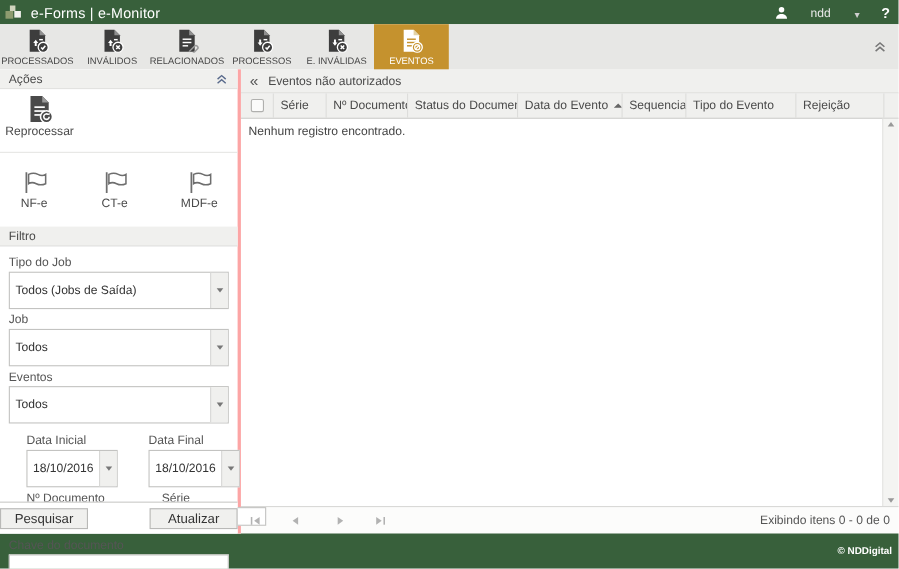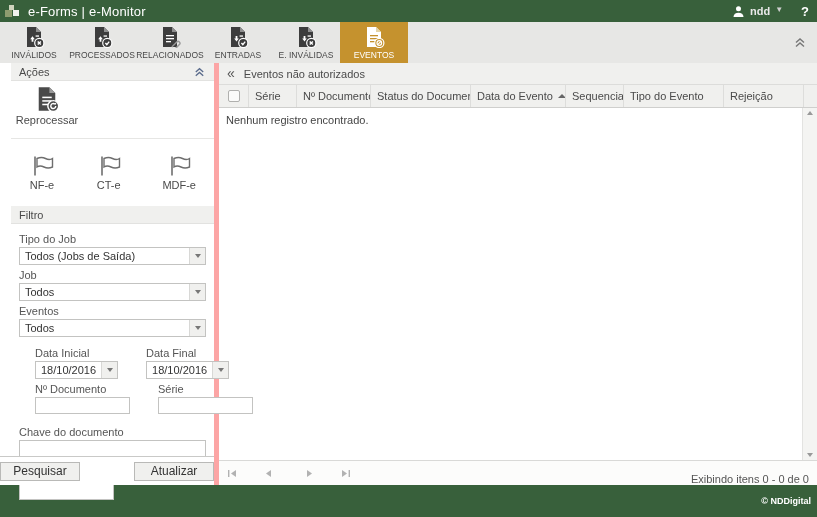--- a/index.html
+++ b/index.html
@@ -5,51 +5,51 @@
   * { margin:0; padding:0; box-sizing:border-box; }
   html,body { width:817px; height:517px; }
   body { font-family:"Liberation Sans", sans-serif; background:#fff; overflow:hidden; }
   #app { width:817px; height:517px; display:flex; flex-direction:column; border:0; position:relative; background:#fff; }
 
   
   .topbar { height:22px; background:#38603b; display:flex; align-items:center; padding:0 8px 0 4px; flex:0 0 auto; }
   .logo { width:16px; height:16px; margin-right:8px; }
   .topbar-title { color:#fff; font-size:13px; letter-spacing:.2px; }
   .topbar-right { margin-left:auto; display:flex; align-items:center; gap:6px; }
-  .user-btn { display:flex; align-items:flex-start; gap:5px; color:#e9e9e9; font-size:11px; cursor:pointer;font-weight:bold; }
+  .user-btn { display:flex; align-items:flex-end; gap:20px; color:#e9e9e9; font-size:11px; cursor:pointer; }
   .user-caret { font-size:8px; color:#cfcfcf; }
   .help-btn { color:#fff; font-size:13px; font-weight:bold; margin-left:12px; cursor:pointer; }
 
   
   .tabstrip { height:41px; background:#e7e7e5; display:flex; align-items:stretch; position:relative; flex:0 0 auto; }
   .tab { width:68px; display:flex; flex-direction:column; align-items:center; justify-content:center; gap:2px; cursor:pointer; }
   .tab .tab-label { font-size:8.5px; color:#474747; white-space:nowrap; }
   .tab.active { background:#c5922e; }
   .tab.active .tab-label { color:#fff; }
   .strip-collapse { position:absolute; right:10px; top:13px; cursor:pointer; }
 
   
   .body { flex:1 1 auto; display:flex; min-height:0; }
 
   
-  .sidebar { width:219px; border-right:5px solid #fca5a5; display:flex; flex-direction:column; background:#fff; position:relative;padding-left:11px; }
+  .sidebar { width:219px; border-right:3px solid #fca5a5; display:flex; flex-direction:column; background:#fff; position:relative; }
   .panel-head { height:18px; background:#f0f0ee; border-bottom:1px solid #e2e2e0; display:flex; align-items:center; padding:0 8px; flex:0 0 auto; }
   .panel-head .panel-title { font-size:11px; color:#4a4a4a; }
   .panel-head .collapse { margin-left:auto; cursor:pointer; }
   .actions-panel { flex:0 0 auto; }
   .reprocess-area { height:58px; border-bottom:1px solid #e6e6e4; padding-top:5px; }
   .reprocess { width:72px; display:flex; flex-direction:column; align-items:center; cursor:pointer; }
   .reprocess span.lbl { font-size:11px; color:#4a4a4a; margin-top:2px; }
   .flags-row { height:67px; display:flex; align-items:center; justify-content:space-between; padding:0 18px; border-bottom:0; }
   .flag-item { display:flex; flex-direction:column; align-items:center; cursor:pointer; }
   .flag-item .lbl { font-size:11px; color:#4a4a4a; margin-top:1px; }
 
   .filter-form { padding:5px 8px 0 8px; font-size:11px; color:#555; flex:1 1 auto; }
   .f-label { font-size:11px; color:#555; margin:4px 0 2px; }
-  .sel { height:18px; border:1px solid #c3c3c1; background:#fff; display:flex; align-items:center; cursor:pointer; }
+  .sel { height:34px; border:1px solid #c3c3c1; background:#fff; display:flex; align-items:center; cursor:pointer; }
   .sel .val { flex:1; font-size:11px; color:#333; padding:0 5px; white-space:nowrap; overflow:hidden; }
   .sel .arrow { width:16px; height:100%; background:#f0f0ee; border-left:1px solid #d8d8d6; display:flex; align-items:center; justify-content:center; }
   .tri-down { width:0; height:0; border-left:3.5px solid transparent; border-right:3.5px solid transparent; border-top:4px solid #777; }
   .two-col { display:flex; gap:12px; }
   .two-col > div { width:95px;margin-left:16px; }
   .txt { width:95px; height:17px; border:1px solid #c3c3c1; font-size:11px; padding:0 4px; font-family:"Liberation Sans",sans-serif; color:#333; }
   .txt.full { width:100%; }
   .gap8 { height:8px; } .gap6 { height:6px; }
 
   .sidebar-foot { position:absolute; left:0; right:0; bottom:0; height:29px; border-top:1px solid #c9c9c7; background:#fff; display:flex; align-items:center; justify-content:space-between; gap:12px; }
@@ -63,21 +63,21 @@
   .grid-head { height:23px; background:#f0f0ee; border-bottom:1px solid #cfcfcd; display:flex; flex:0 0 auto; }
   .gh-cell { display:flex; align-items:center; padding:0 6px; font-size:11px; color:#4a4a4a; border-right:1px solid #dddddb; white-space:nowrap; overflow:hidden; }
   .gh-check { width:30px; justify-content:center; padding:0; }
   .checkbox { width:12px; height:12px; border:1px solid #b0b0ae; background:#fbfbfa; border-radius:2px; cursor:pointer; }
   .sort-arrow { width:0; height:0; border-left:4px solid transparent; border-right:4px solid transparent; border-bottom:4px solid #666; margin-left:5px; }
   .grid-body { flex:1 1 auto; position:relative; min-height:0; }
   .empty-msg { font-size:11px; color:#444; padding:6px 7px; }
   .vscroll { position:absolute; top:0; right:0; bottom:0; width:15px; background:#f4f4f2; border-left:1px solid #e3e3e1; display:flex; flex-direction:column; justify-content:space-between; align-items:center; padding:3px 0; }
   .tri-up-s { width:0; height:0; border-left:3.5px solid transparent; border-right:3.5px solid transparent; border-bottom:4px solid #999; cursor:pointer; }
   .tri-dn-s { width:0; height:0; border-left:3.5px solid transparent; border-right:3.5px solid transparent; border-top:4px solid #999; cursor:pointer; }
-  .pager { height:22px; border-top:1px solid #d9d9d7; background:#fcfcfb; display:flex; padding:12px 8px; gap:26px; flex:0 0 auto; }
+  .pager { height:22px; border-top:1px solid #d9d9d7; background:#fcfcfb; display:flex; align-items:center; padding:12px 8px; gap:26px; flex:0 0 auto; }
   .pg-btn { display:flex; align-items:center; cursor:default; opacity:.75; }
   .pager-status { margin-left:auto; font-size:11px; color:#555; }
 
   
   .footer { height:13px; background:#38603b; display:flex; align-items:center; justify-content:flex-end; padding:16px 6px; flex:0 0 auto; }
   .footer span { color:#fff; font-size:9px; font-weight:bold; }
 </style>
 </head>
 <body>
 
@@ -104,34 +104,34 @@
   </div>
 
   <div class="tabstrip">
     <div class="tab">
       <svg width="22" height="22" viewBox="0 0 22 22">
         <path d="M4 1h9l5 5v15H4z" fill="#3d3d3d"></path>
           <path d="M13 1v5h5z" fill="#8f8f8f"></path>
         <path d="M7.2 13.2l2.3-3 2.3 3h-1.4v2.6H8.6v-2.6z" fill="#fff"></path>
         <rect x="12.6" y="9.4" width="3.4" height="1.3" fill="#fff"></rect>
         <circle cx="16.3" cy="17" r="4.6" fill="#3d3d3d" stroke="#fff" stroke-width="1.2"></circle>
-        <path d="M14.7 15.4l3.2 3.2M17.9 15.4l-3.2 3.2" stroke="#fff" stroke-width="1.4"></path>
-      </svg>
-      <span class="tab-label">INVÁLIDOS</span>
+        <path d="M14.4 17.1l1.4 1.5 2.4-3" stroke="#fff" stroke-width="1.4" fill="none"></path>
+      </svg>
+      <span class="tab-label">PROCESSADOS</span>
     </div>
     <div class="tab">
       <svg width="22" height="22" viewBox="0 0 22 22">
         <path d="M4 1h9l5 5v15H4z" fill="#3d3d3d"></path>
           <path d="M13 1v5h5z" fill="#8f8f8f"></path>
         <path d="M7.2 13.2l2.3-3 2.3 3h-1.4v2.6H8.6v-2.6z" fill="#fff"></path>
         <rect x="12.6" y="9.4" width="3.4" height="1.3" fill="#fff"></rect>
         <circle cx="16.3" cy="17" r="4.6" fill="#3d3d3d" stroke="#fff" stroke-width="1.2"></circle>
-        <path d="M14.4 17.1l1.4 1.5 2.4-3" stroke="#fff" stroke-width="1.4" fill="none"></path>
-      </svg>
-      <span class="tab-label">PROCESSADOS</span>
+        <path d="M14.7 15.4l3.2 3.2M17.9 15.4l-3.2 3.2" stroke="#fff" stroke-width="1.4"></path>
+      </svg>
+      <span class="tab-label">INVÁLIDOS</span>
     </div>
     <div class="tab">
       <svg width="22" height="22" viewBox="0 0 22 22">
         <path d="M4 1h9l5 5v15H4z" fill="#3d3d3d"></path>
           <path d="M13 1v5h5z" fill="#8f8f8f"></path>
         <rect x="7" y="9" width="8" height="1.3" fill="#fff"></rect>
           <rect x="7" y="12" width="8" height="1.3" fill="#fff"></rect>
           <rect x="7" y="15" width="5" height="1.3" fill="#fff"></rect>
         <path d="M12.8 21l5-5a1.8 1.8 0 0 1 2.6 2.6l-5 5" stroke="#9a9a9a" stroke-width="1.4" fill="none"></path>
       </svg>
@@ -139,21 +139,21 @@
     </div>
     <div class="tab">
       <svg width="22" height="22" viewBox="0 0 22 22">
         <path d="M4 1h9l5 5v15H4z" fill="#3d3d3d"></path>
           <path d="M13 1v5h5z" fill="#8f8f8f"></path>
         <path d="M7.2 12.6l2.3 3 2.3-3h-1.4V10H8.6v2.6z" fill="#fff"></path>
         <rect x="12.6" y="9.4" width="3.4" height="1.3" fill="#fff"></rect>
         <circle cx="16.3" cy="17" r="4.6" fill="#3d3d3d" stroke="#fff" stroke-width="1.2"></circle>
         <path d="M14.4 17.1l1.4 1.5 2.4-3" stroke="#fff" stroke-width="1.4" fill="none"></path>
       </svg>
-      <span class="tab-label">ENTRADAS</span>
+      <span class="tab-label">PROCESSOS</span>
     </div>
     <div class="tab">
       <svg width="22" height="22" viewBox="0 0 22 22">
         <path d="M4 1h9l5 5v15H4z" fill="#3d3d3d"></path>
           <path d="M13 1v5h5z" fill="#8f8f8f"></path>
         <path d="M7.2 12.6l2.3 3 2.3-3h-1.4V10H8.6v2.6z" fill="#fff"></path>
         <rect x="12.6" y="9.4" width="3.4" height="1.3" fill="#fff"></rect>
         <circle cx="16.3" cy="17" r="4.6" fill="#3d3d3d" stroke="#fff" stroke-width="1.2"></circle>
         <path d="M14.7 15.4l3.2 3.2M17.9 15.4l-3.2 3.2" stroke="#fff" stroke-width="1.4"></path>
       </svg>

